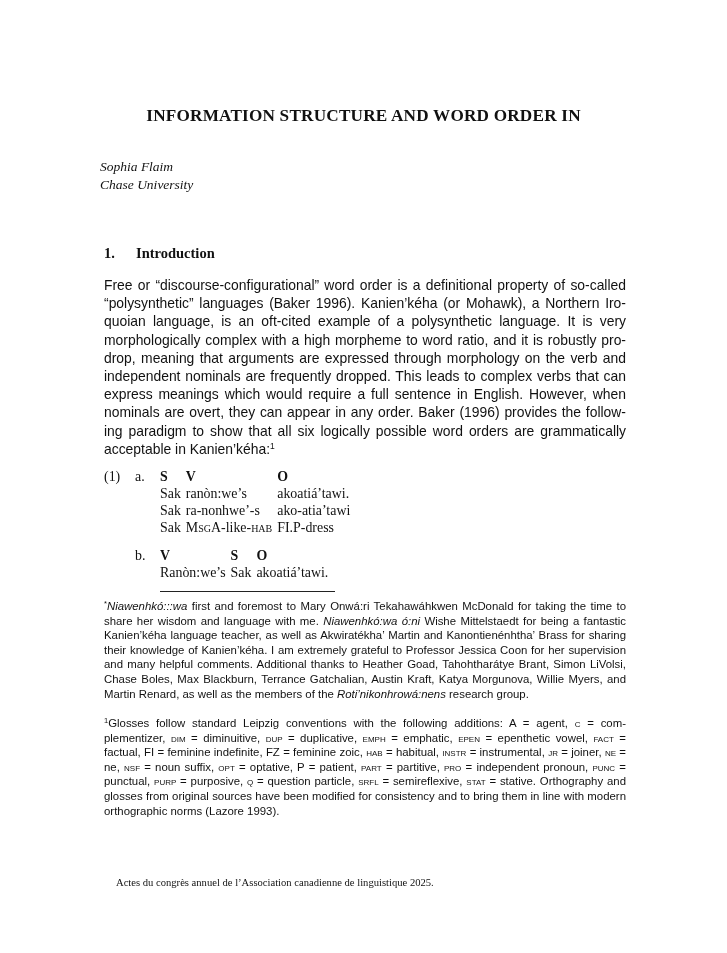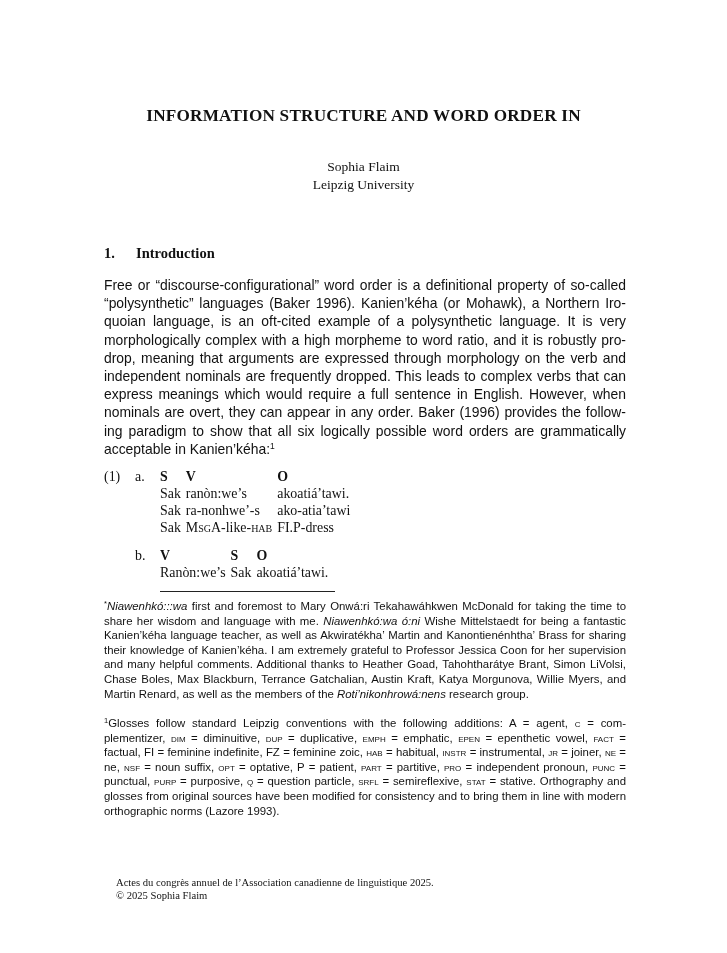--- a/index.html
+++ b/index.html
@@ -4,22 +4,22 @@
 <style>
   html, body { margin:0; padding:0; background:#ffffff; }
   body { width:727px; height:953px; position:relative; overflow:hidden;
          font-family:"DejaVu Serif", "Liberation Serif", serif; color:#111; }
   .page { position:absolute; left:0; top:0; width:606px; height:953px; }
 
   .title { position:absolute; left:100px; width:527px; top:106px; text-align:center;
            font-family:"Liberation Serif", serif; font-weight:bold; font-size:17.2px;
            line-height:20px; letter-spacing:0.2px; }
   .title sup { font-weight:normal; font-size:10px; vertical-align:6px; }
-  .author { position:absolute; left:100px; width:527px; top:158px; text-align:center;
-            font-family:"Liberation Serif", serif; font-size:13.5px; line-height:18px; }
+  .author { position:absolute; left:100px; width:527px; top:158px; text-align:left;
+            font-family:"Liberation Serif", serif; font-style:italic; font-size:13.5px; line-height:18px; }
 
   .section { position:absolute; left:104px; top:245px; font-family:"Liberation Serif", serif;
              font-weight:bold; font-size:14.5px; }
   .section .num { display:inline-block; width:32px; }
 
   .para { position:absolute; left:104px; width:522px; top:276px; font-family:Liberation Sans, sans-serif;
           font-size:13.9px; line-height:18.2px; text-align:justify; hyphens:manual; }
   .para sup { font-size:8.5px; vertical-align:5px; line-height:0; }
 
   .ex { position:absolute; left:104px; top:468px; font-family:"Liberation Serif", serif;
@@ -43,21 +43,21 @@
 <body>
 
 <div class="page">
 
   <div class="title">
     <div>INFORMATION STRUCTURE AND WORD ORDER IN</div>
   </div>
 
   <div class="author">
     <div>Sophia Flaim</div>
-    <div>Leipzig University</div>
+    <div>Chase University</div>
   </div>
 
   <div class="section">
     <span class="num">1.</span><span>Introduction</span>
   </div>
 
   <div class="para">
     <span>Free or “discourse-configurational” word order is a definitional property of so-called “polysynthetic” languages (Baker 1996). Kanien’kéha (or Mohawk), a Northern Iro­quoian language, is an oft-cited example of a polysynthetic language.  It is very morphologically complex with a high morpheme to word ratio, and it is robustly pro-drop, meaning that arguments are expressed through morphology on the verb and independent nominals are frequently dropped. This leads to complex verbs that can express meanings which would require a full sentence in English. However, when nominals are overt, they can appear in any order. Baker (1996) provides the follow­ing paradigm to show that all six logically possible word orders are grammatically acceptable in Kanien’kéha:</span><sup>1</sup>
   </div>
 
@@ -112,16 +112,15 @@
   <div class="fn" style="top:599px">
     <sup>*</sup><i>Niawenhkó:::wa</i><span> first and foremost to Mary Onwá:ri Tekahawáhkwen McDonald for taking the time to share her wisdom and language with me. </span><i>Niawenhkó:wa ó:ni</i><span> Wishe Mittelstaedt for being a fantastic Kanien’kéha language teacher, as well as Akwiratékha’ Martin and Kanontienénhtha’ Brass for sharing their knowledge of Kanien’kéha. I am extremely grateful to Professor Jessica Coon for her supervision and many helpful comments. Additional thanks to Heather Goad, Tahohtharátye Brant, Simon LiVolsi, Chase Boles, Max Blackburn, Terrance Gatchalian, Austin Kraft, Katya Morgunova, Willie Myers, and Martin Renard, as well as the members of the </span><i>Roti’nikonhrowá:nens</i><span> research group.</span>
   </div>
 
   <div class="fn" style="top:716px">
     <sup>1</sup><span>Glosses follow standard Leipzig conventions with the following additions: </span><span id="abbr-list"><span><span>A</span><span> = agent, </span></span><span><span class="sc">c</span><span> = com­plementizer, </span></span><span><span class="sc">dim</span><span> = diminuitive, </span></span><span><span class="sc">dup</span><span> = duplicative, </span></span><span><span class="sc">emph</span><span> = emphatic, </span></span><span><span class="sc">epen</span><span> = epenthetic vowel, </span></span><span><span class="sc">fact</span><span> = factual, </span></span><span><span>FI</span><span> = feminine indefinite, </span></span><span><span>FZ</span><span> = feminine zoic, </span></span><span><span class="sc">hab</span><span> = habitual, </span></span><span><span class="sc">instr</span><span> = instru­mental, </span></span><span><span class="sc">jr</span><span> = joiner, </span></span><span><span class="sc">ne</span><span> = ne, </span></span><span><span class="sc">nsf</span><span> = noun suffix, </span></span><span><span class="sc">opt</span><span> = optative, </span></span><span><span>P</span><span> = patient, </span></span><span><span class="sc">part</span><span> = partitive, </span></span><span><span class="sc">pro</span><span> = independent pronoun, </span></span><span><span class="sc">punc</span><span> = punctual, </span></span><span><span class="sc">purp</span><span> = purposive, </span></span><span><span class="sc">q</span><span> = question particle, </span></span><span><span class="sc">srfl</span><span> = semireflexive, </span></span><span><span class="sc">stat</span><span> = stative.</span></span></span><span> Orthography and glosses from original sources have been modified for consistency and to bring them in line with modern orthographic norms (Lazore 1993).</span>
   </div>
 
   <div class="footer">
     <div>Actes du congrès annuel de l’Association canadienne de linguistique 2025.</div>
-    <div>© 2025 Sophia Flaim</div>
   </div>
 
 </div>
 
 </body></html>

